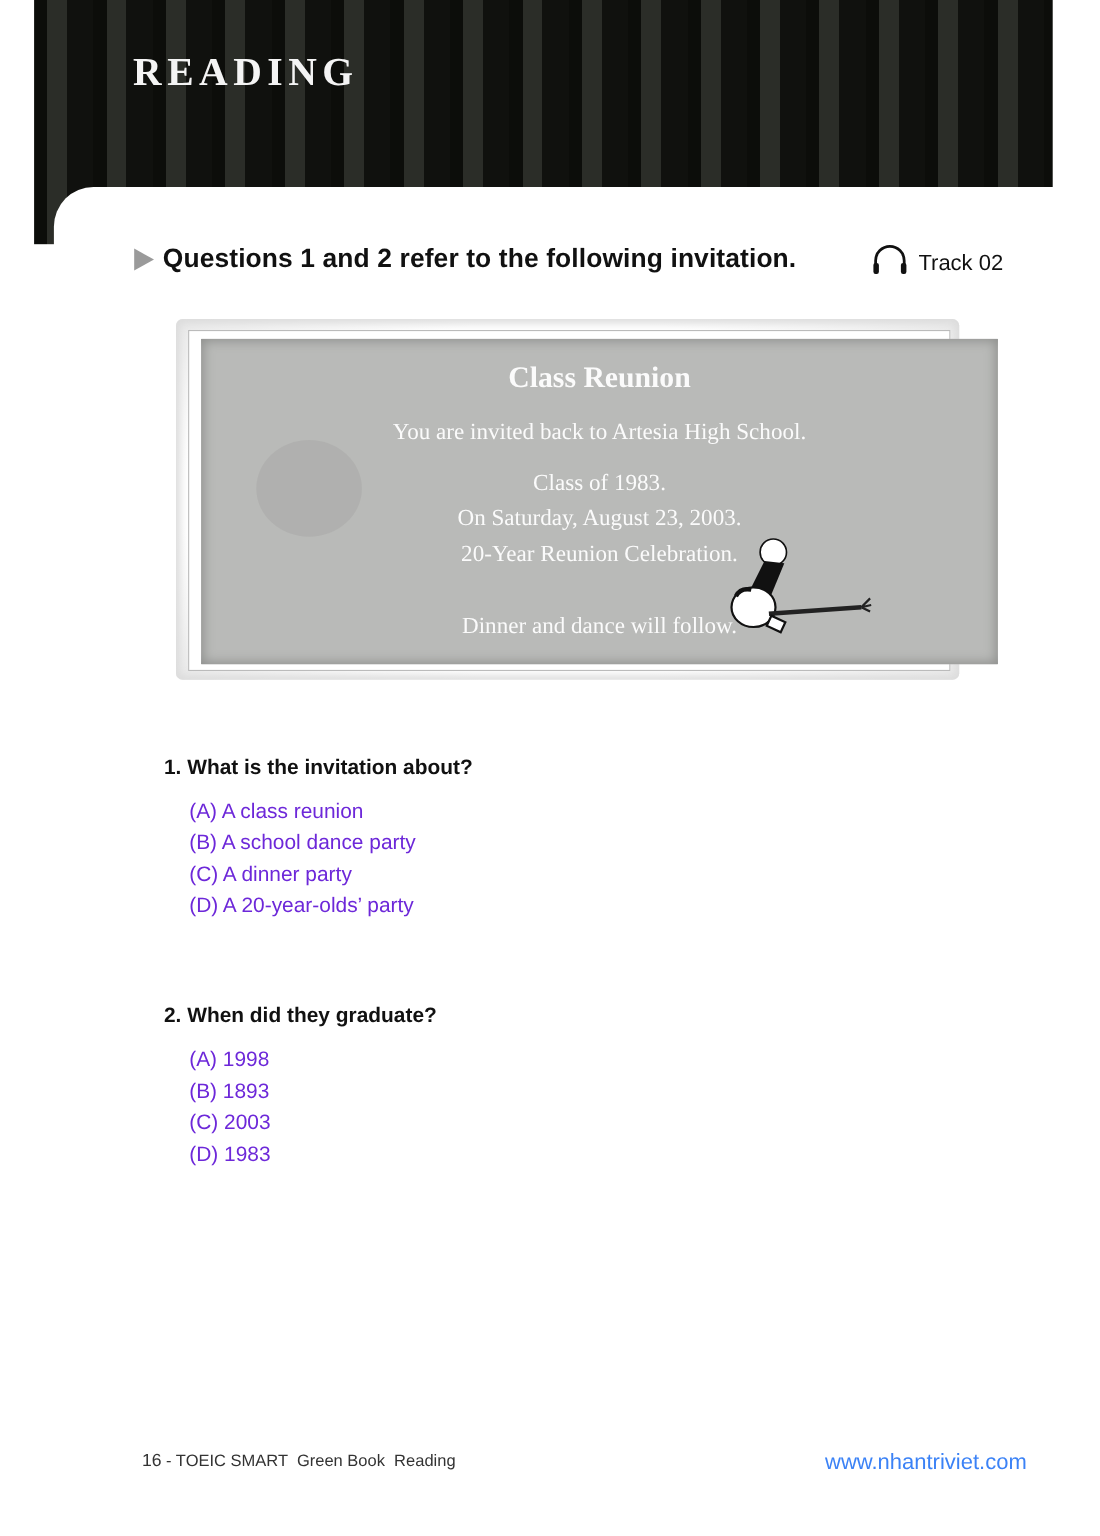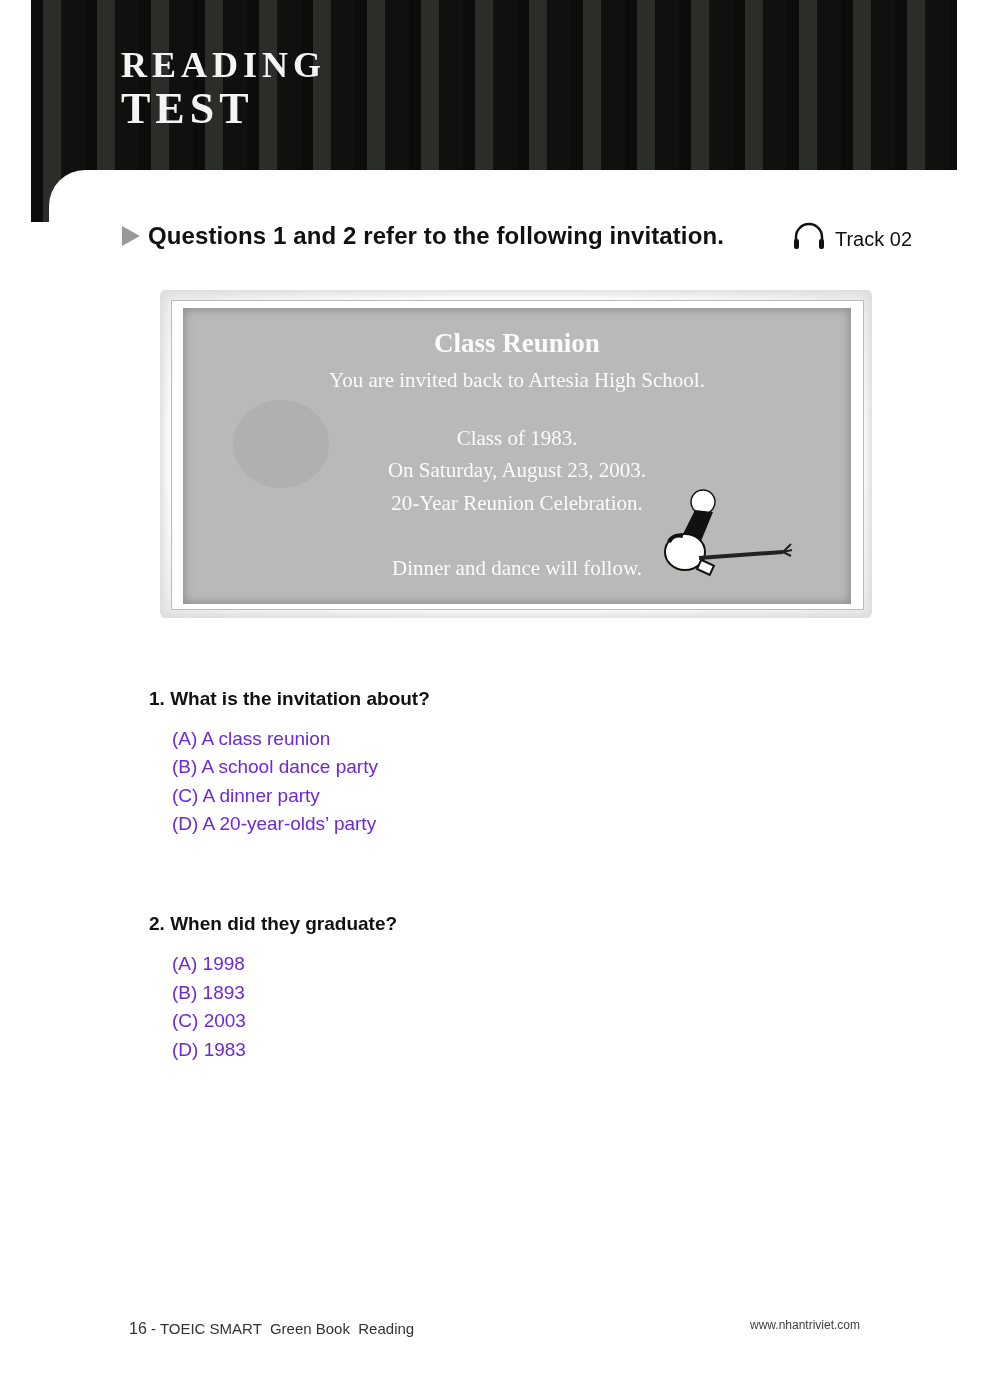--- a/index.html
+++ b/index.html
@@ -41,68 +41,67 @@
   .card-outer {
     position: absolute; left: 160px; top: 290px; width: 712px; height: 328px;
     background: radial-gradient(ellipse at center, #ffffff 70%, #e8e8e8 100%);
     border-radius: 6px; box-shadow: 0 0 8px 4px #dcdcdc inset;
   }
   .card {
     position: absolute; left: 171px; top: 300px; width: 691px; height: 308px;
     background: #fff; border: 1px solid #bbb;
   }
   .card-inner {
-    position: absolute; left: 183px; top: 308px; width: 668px; height: 296px;
+    position: absolute; left: 183px; top: 308px; width: 724px; height: 296px;
     background: #b9bab8; box-shadow: inset 0 0 10px 2px #8f908e;
     color: #fbfbfb; font-family: "Liberation Serif", serif; text-align: center;
   }
   .card-title { position: absolute; left: 0; right: 0; top: 20px; font-size: 27px; font-weight: bold; }
   .card-line { position: absolute; left: 0; right: 0; font-size: 21px; }
   .seal {
     position: absolute; left: 50px; top: 92px; width: 96px; height: 88px; border-radius: 50%;
     background: #adadab; opacity: 0.7;
   }
   .mascot { position: absolute; left: 472px; top: 178px; }
 
   .q { position: absolute; left: 149px; font-size: 19px; font-weight: bold; }
   .opt { position: absolute; left: 172px; font-size: 19px; color: #6d28d9; }
 
   .footer-left { position: absolute; left: 129px; top: 1320px; font-size: 15px; color: #333; }
   .footer-left .num { font-size: 16px; }
-  .footer-right { position: absolute; left: 750px; top: 1318px; font-size: 12px; color: #404040; }
+  .footer-right { position: absolute; left: 750px; top: 1318px; font-size: 20px; color: #3b82f6; }
 </style>
 </head>
 <body>
 
 <div class="banner"></div>
 <div class="banner-white-cut"></div>
 <div class="banner-title">
   <span class="l1">READING</span>
-  <span class="l2">TEST</span>
 </div>
 
 <div class="section-head">
   <span class="arrow"></span>
   <span class="section-title">Questions 1 and 2 refer to the following invitation.</span>
   <span class="track">
     <svg width="36" height="30" viewBox="0 0 36 30">
       <path d="M5 24 V16 A13 13 0 0 1 31 16 V24" fill="none" stroke="#111" stroke-width="2.5"></path>
       <rect x="3" y="18" width="5" height="10" rx="2" fill="#111"></rect>
       <rect x="28" y="18" width="5" height="10" rx="2" fill="#111"></rect>
     </svg>
     <span>Track 02</span>
   </span>
 </div>
 
 <div class="card-outer"></div>
 <div class="card"></div>
 <div class="card-inner">
   <div class="seal"></div>
   <div class="card-title">Class Reunion</div>
-  <div class="card-line" style="top:60px">You are invited back to Artesia High School.</div>
+  <div class="card-line" style="top:72px">You are invited back to Artesia High School.</div>
   <div class="card-line" style="top:118px">Class of 1983.</div>
   <div class="card-line" style="top:150px">On Saturday, August 23, 2003.</div>
   <div class="card-line" style="top:183px">20-Year Reunion Celebration.</div>
   <div class="card-line" style="top:248px">Dinner and dance will follow.</div>
   <svg class="mascot" width="140" height="100" viewBox="0 0 140 100">
     <ellipse cx="48" cy="16" rx="12" ry="12" fill="#fff" stroke="#111" stroke-width="1.5"></ellipse>
     <path d="M40 24 L58 26 L44 60 L26 52 Z" fill="#111"></path>
     <ellipse cx="30" cy="66" rx="20" ry="18" fill="#fff" stroke="#111" stroke-width="2"></ellipse>
     <path d="M14 56 Q18 48 28 50" stroke="#111" stroke-width="4" fill="none"></path>
     <line x1="44" y1="72" x2="128" y2="66" stroke="#222" stroke-width="4"></line>

